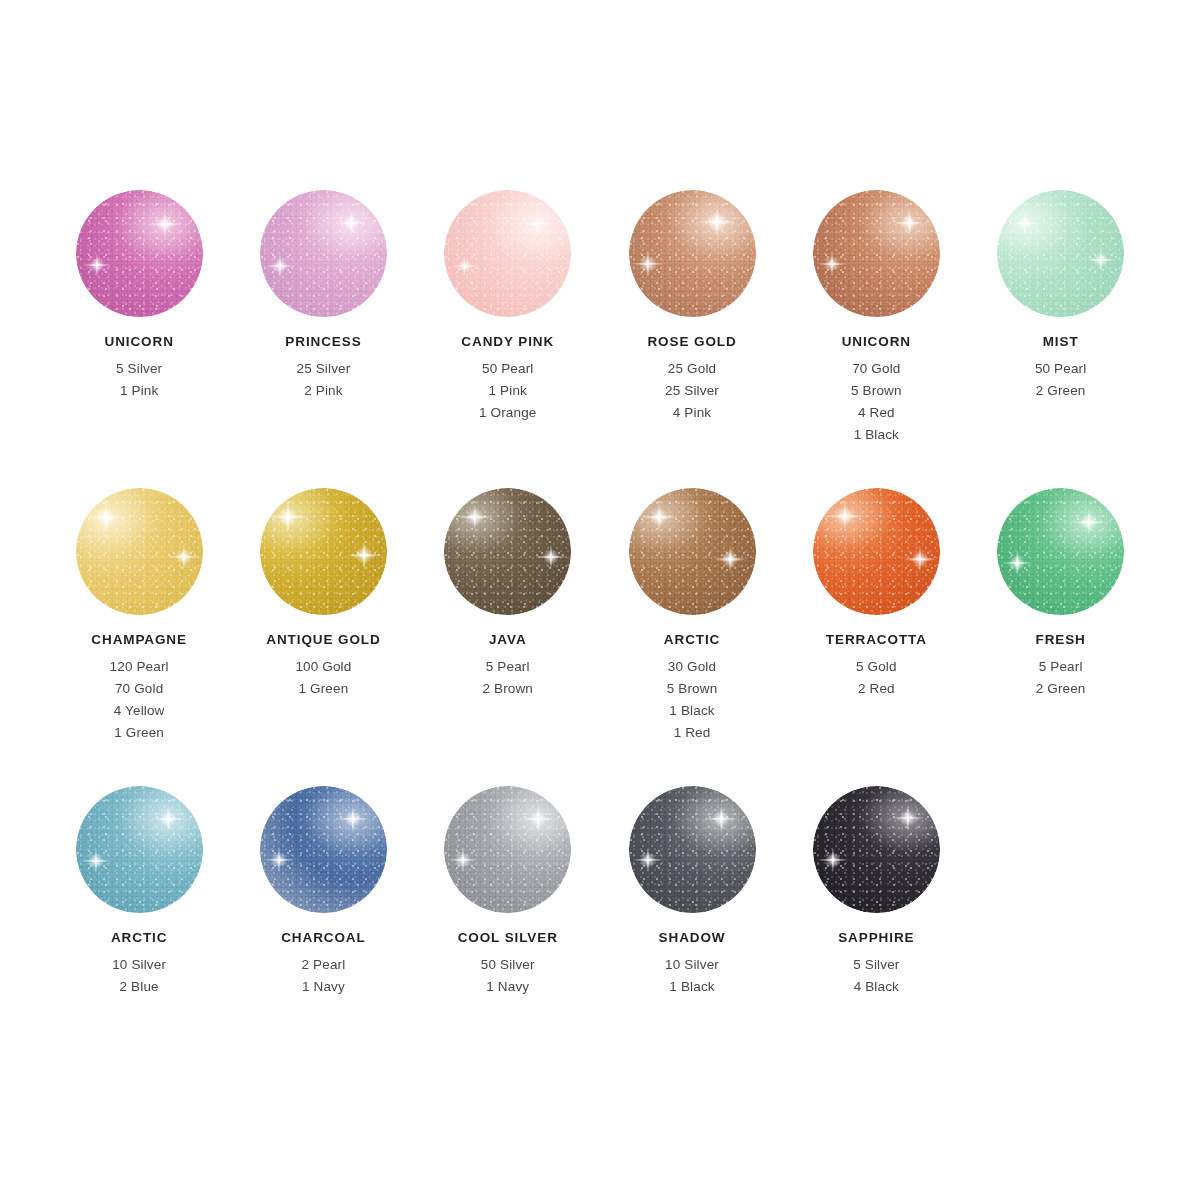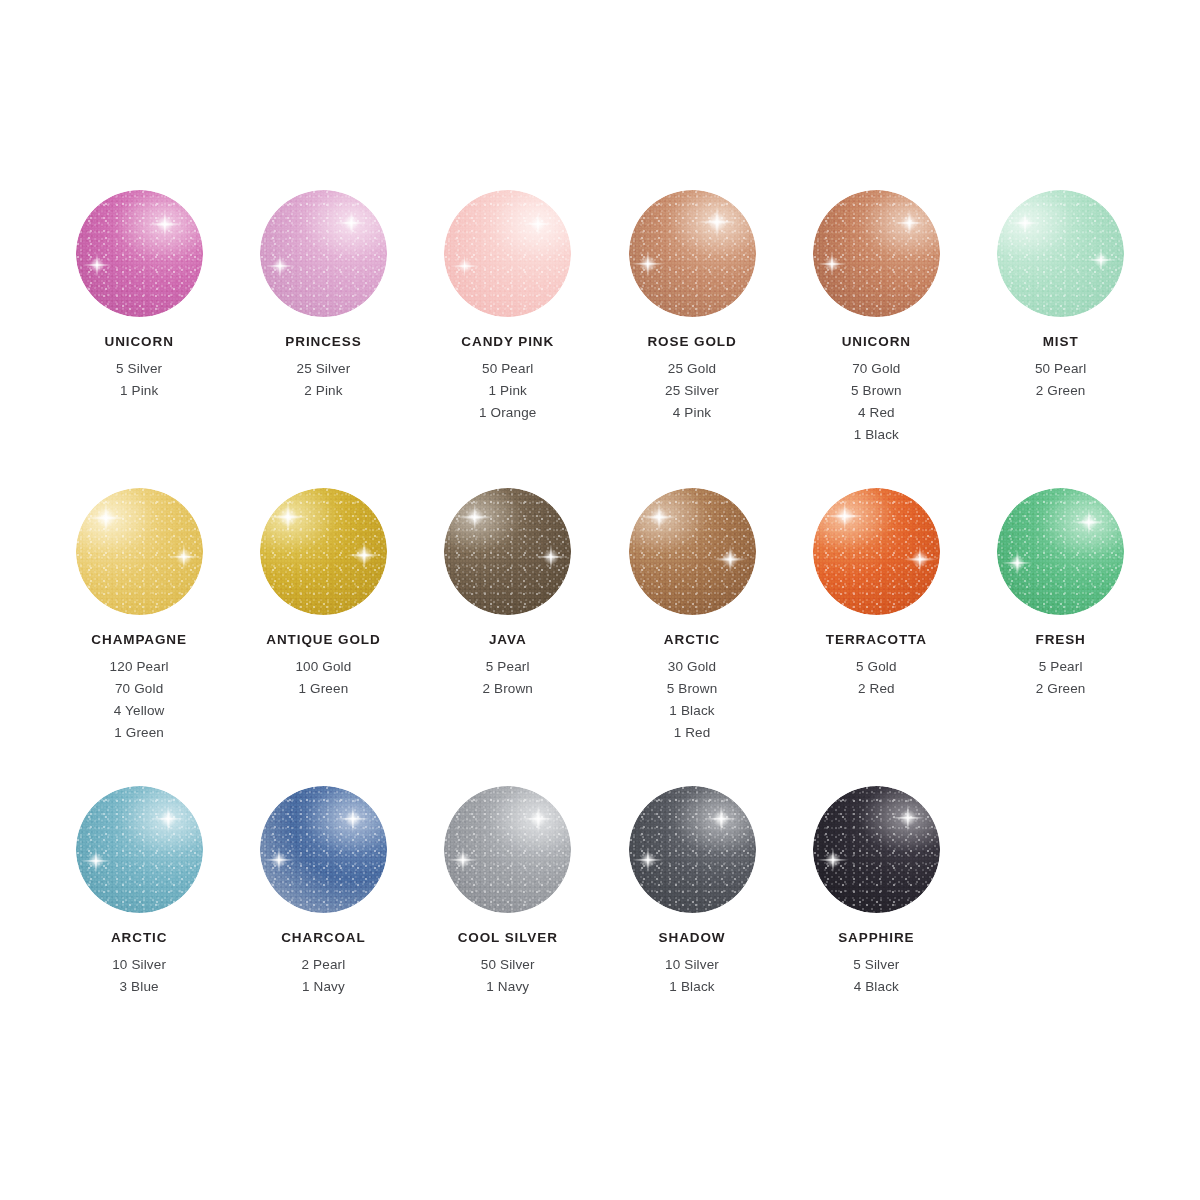--- a/index.html
+++ b/index.html
@@ -467,21 +467,21 @@
           </div>
           <div class="spark" style="left: 16%; top: 59%; width: 32px; height: 32px;">
             <div class="glow" style="width: 16px; height: 16px;"></div>
             <div class="ray-h" style="width: 32px; height: 3.2px;"></div>
             <div class="ray-v" style="width: 3.2px; height: 26.24px;"></div>
           </div>
         </div>
         <div class="label">ARCTIC</div>
         <div class="recipe">
           <div class="recipe-line">10 Silver</div>
-          <div class="recipe-line">3 Blue</div>
+          <div class="recipe-line">2 Blue</div>
         </div>
       </div>
       <div class="swatch-cell">
         <div class="orb-wrap">
           <div class="orb">
             <div class="base" style="background: radial-gradient(circle at 73% 26%, rgb(115, 144, 189) 0%, rgb(71, 105, 159) 46%, rgba(53, 82, 129, 0.5) 100%);"></div>
             <div class="grain"></div>
             <div class="glitter"></div>
             <div class="sheen" style="background: radial-gradient(55% 40% at 73% 26%, rgba(255, 255, 255, 0.42) 0%, rgba(255, 255, 255, 0) 70%);"></div>
           </div>

